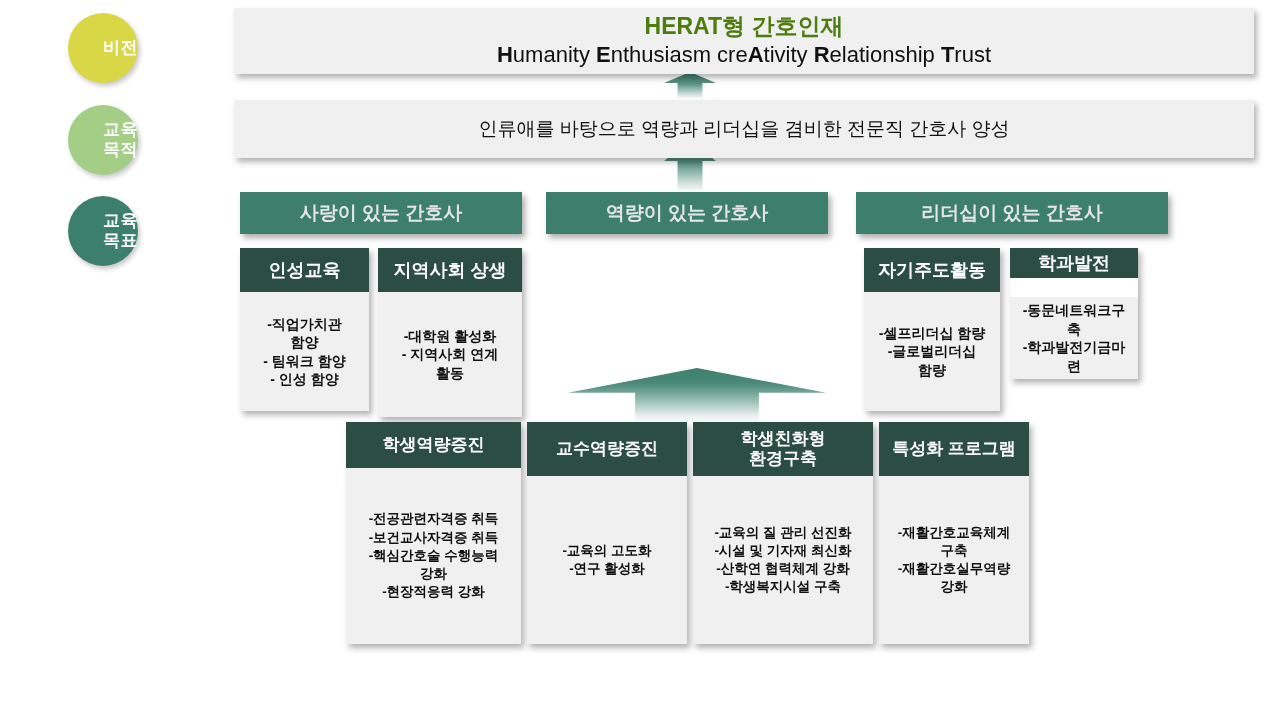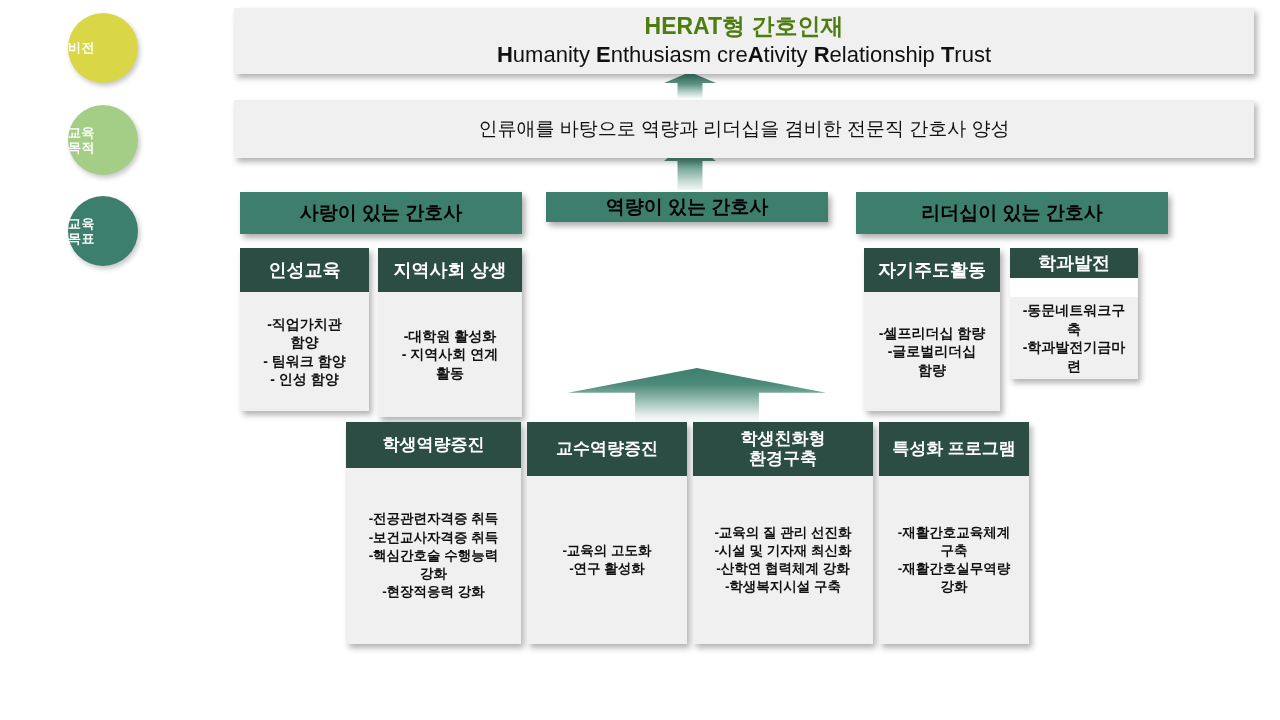--- a/index.html
+++ b/index.html
@@ -21,25 +21,25 @@
     position: absolute;
     inset: 0;
   }
 
   
   .circle {
     position: absolute;
     border-radius: 50%;
     display: flex;
     align-items: center;
-    justify-content: flex-start;
+    justify-content: flex-end;
     text-align: center;
     color: #ffffff;
     font-weight: 700;
-    font-size: 13px;
+    font-size: 17px;
     line-height: 1.18;
     letter-spacing: 0.5px;
     box-shadow: 2px 3px 5px rgba(0,0,0,0.22);
   }
   .circle span { display: block; }
 
   
   .banner {
     position: absolute;
     background: #f0f0f0;
@@ -79,21 +79,21 @@
   }
   .arrow-wide {
     background: linear-gradient(to bottom, #3d7f6e 0%, #4c8a79 30%, #9dc2b7 62%, #e8efed 88%, #fbfcfc 100%);
     clip-path: polygon(50% 0%, 100% 46%, 74% 46%, 74% 100%, 26% 100%, 26% 46%, 0% 46%);
   }
 
   
   .cat-header {
     position: absolute;
     background: #3d7e6d;
-    color: #000000;
+    color: #e5e5e5;
     font-size: 19px;
     font-weight: 700;
     display: flex;
     align-items: center;
     justify-content: center;
     text-align: center;
     box-shadow: 3px 4px 6px rgba(0,0,0,0.32);
   }
 
   .sub-col {
@@ -204,21 +204,21 @@
   </div>
 
   <div class="banner" style="left:234px; top:100px; width:1020px; height:58px;">
     <div class="banner-single">인류애를 바탕으로 역량과 리더십을 겸비한 전문직 간호사 양성</div>
   </div>
 
   <div class="cat-header" style="left:240px; top:192px; width:282px; height:42px;">
     <span>사랑이 있는 간호사</span>
   </div>
 
-  <div class="cat-header" style="left:546px; top:192px; width:282px; height:30px;">
+  <div class="cat-header" style="left:546px; top:192px; width:282px; height:42px;">
     <span>역량이 있는 간호사</span>
   </div>
 
   <div class="cat-header" style="left:856px; top:192px; width:312px; height:42px;">
     <span>리더십이 있는 간호사</span>
   </div>
 
   <div class="sub-col" style="left:240px; top:248px; width:129px; height:163px;">
     <div class="sub-head" style="height:44px;">
       <span>인성교육</span>

